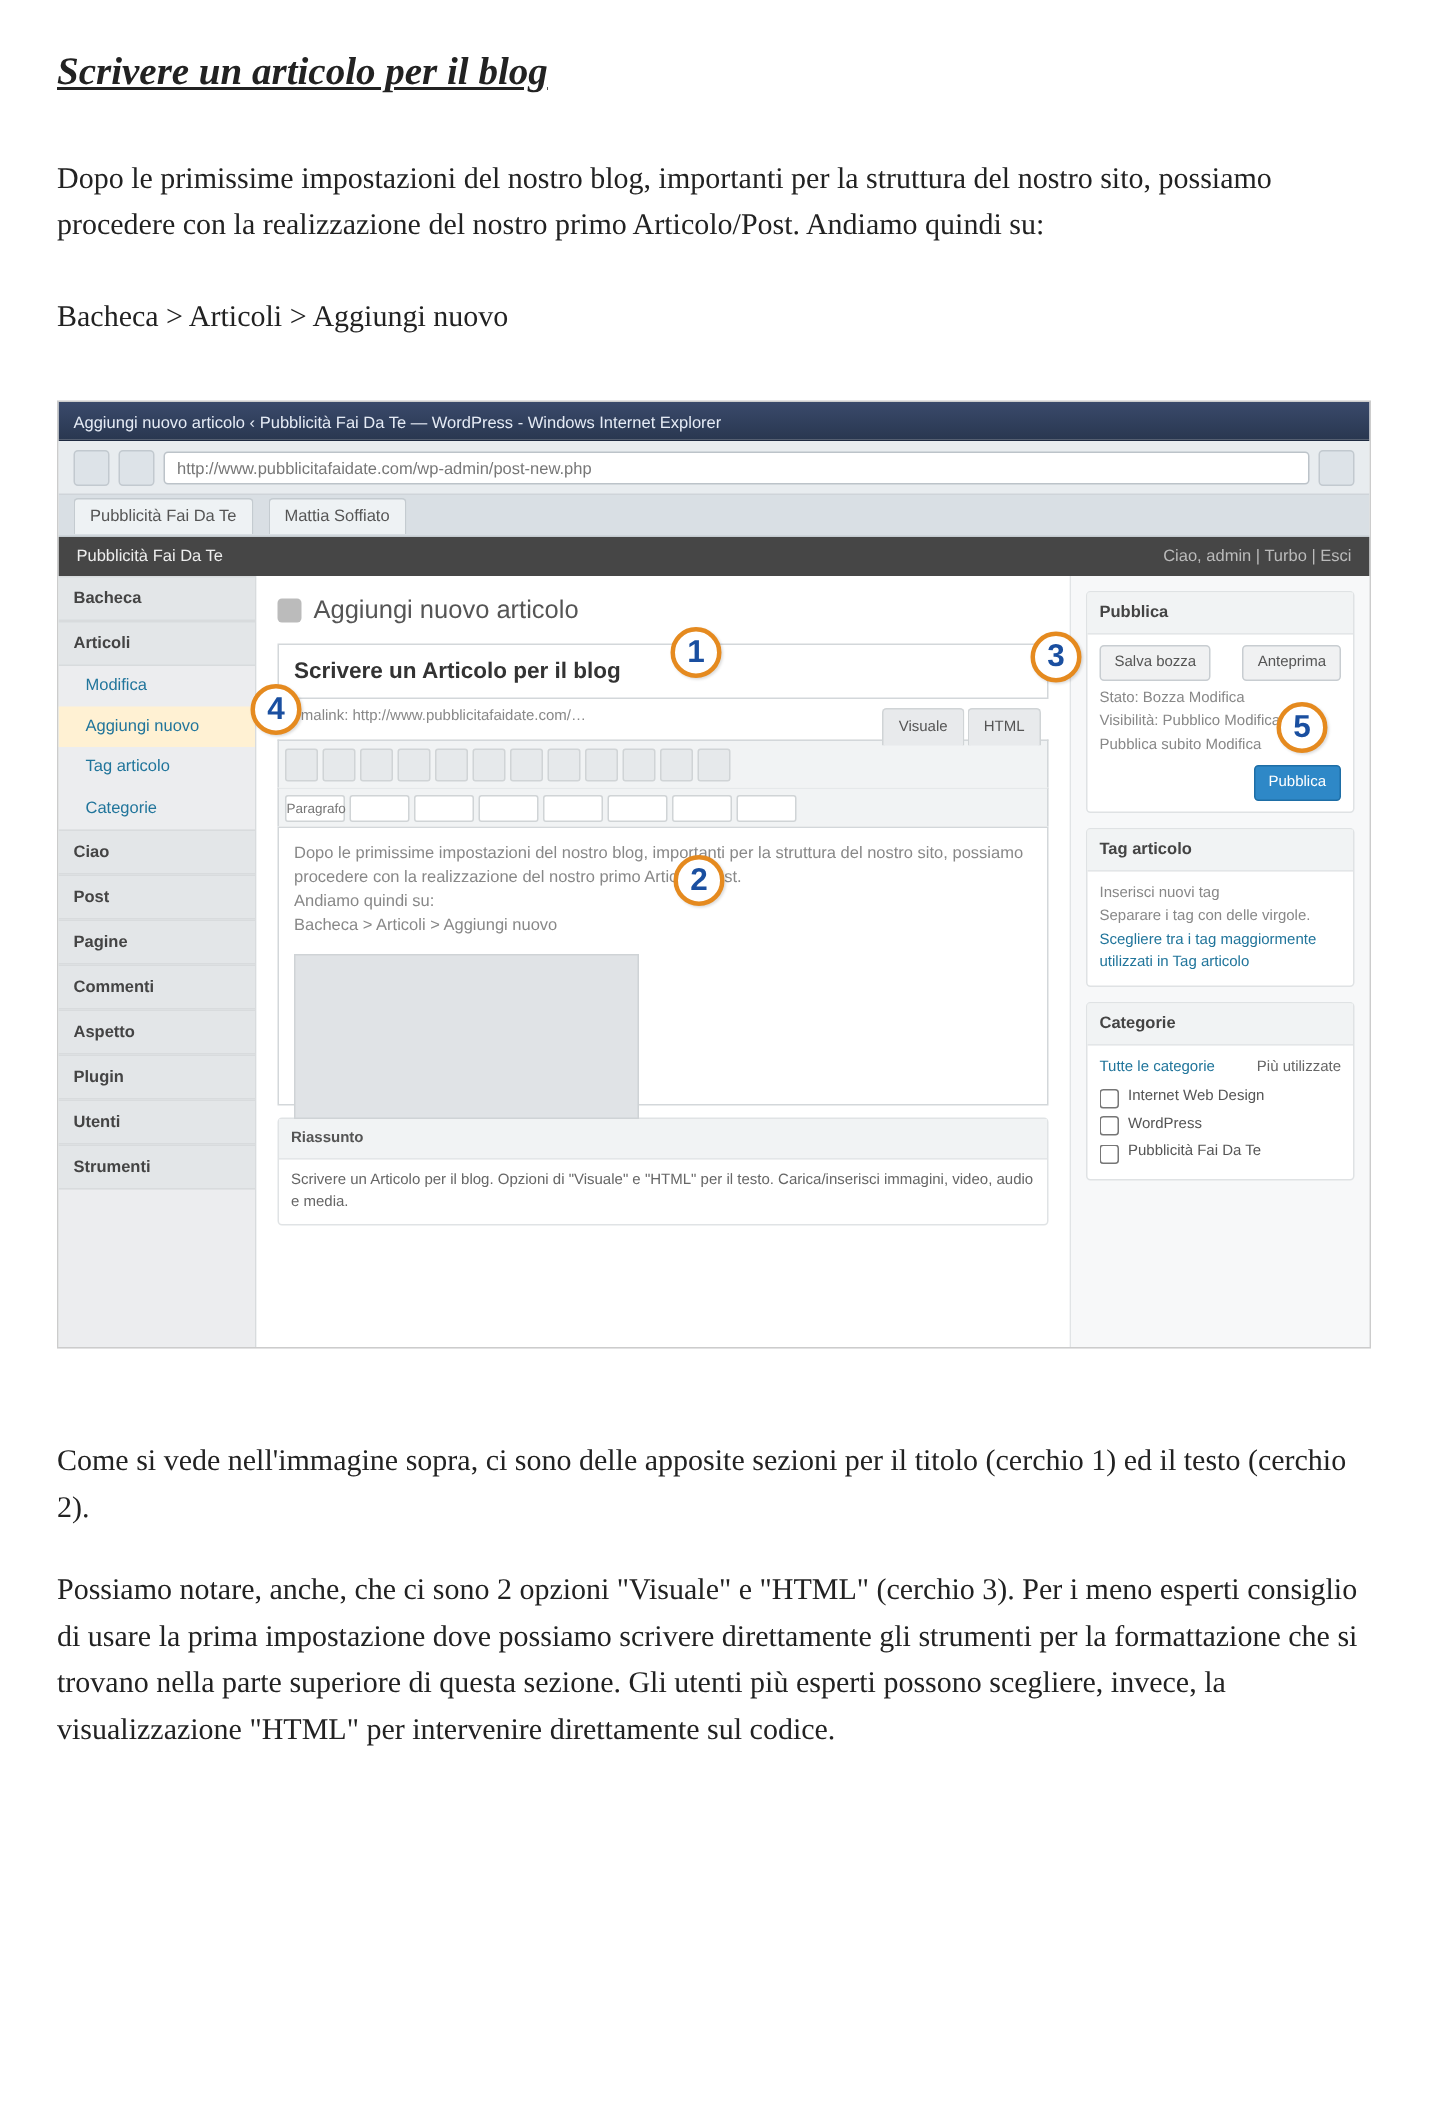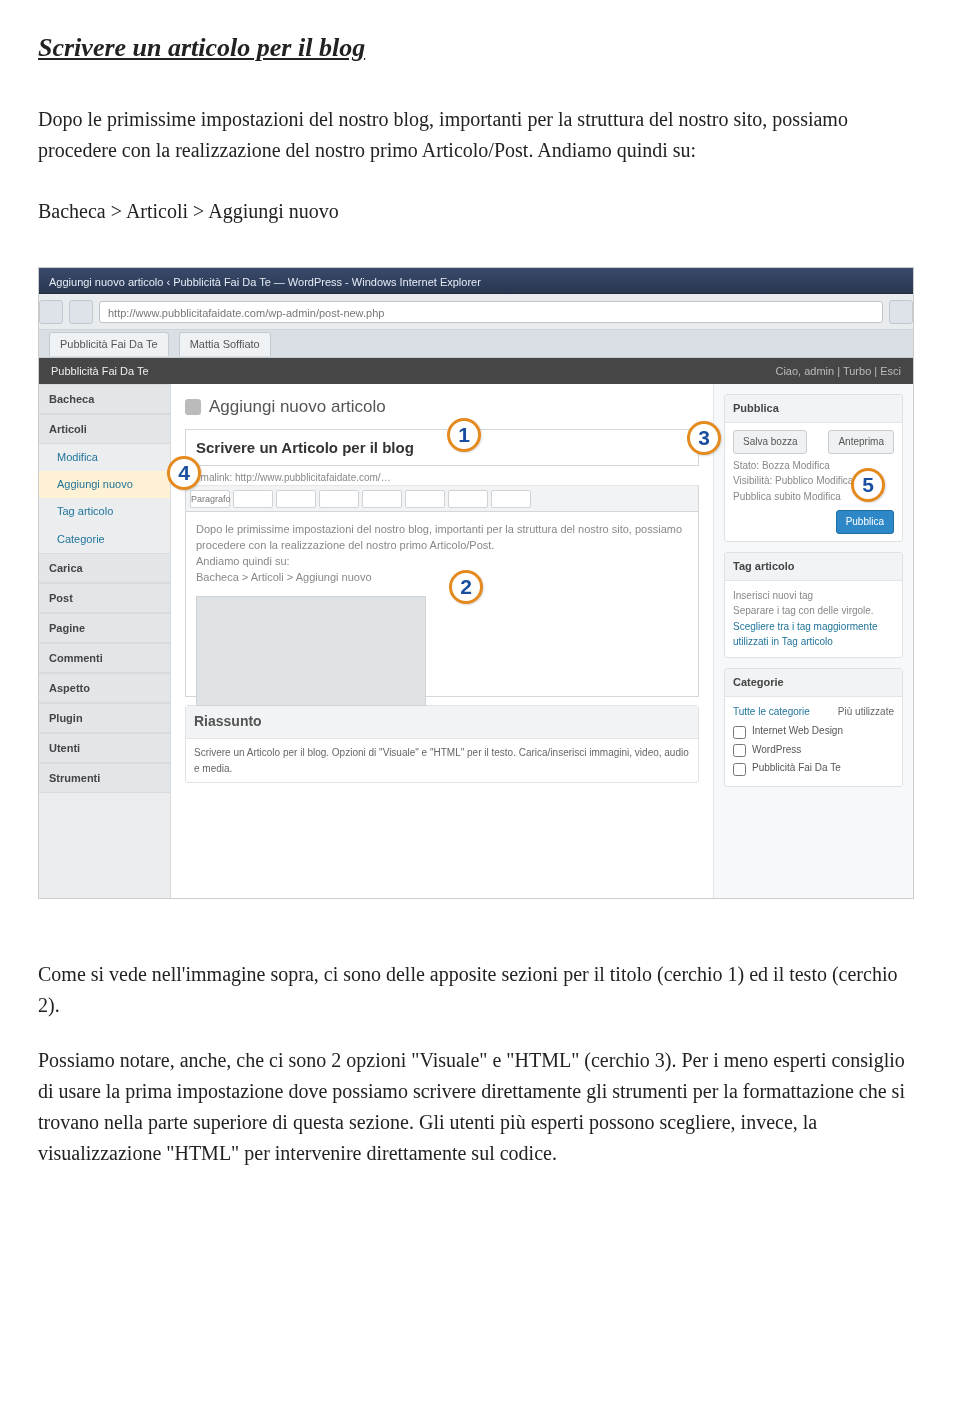--- a/index.html
+++ b/index.html
@@ -43,21 +43,21 @@
     padding: 6px 10px;
     font-size: 11px;
     border-bottom: 1px solid #1e2a40;
   }
   .shot .chrome-toolbar {
     height: 36px;
     background: #e8ecef;
     border-bottom: 1px solid #cfd4d9;
     display: flex;
     align-items: center;
-    padding: 0 0;
+    padding: 0 10px;
     gap: 6px;
   }
   .shot .chrome-toolbar .navbtn {
     width: 24px; height: 24px; background: #dde3e8; border: 1px solid #c2c9cf; border-radius: 3px;
   }
   .shot .chrome-toolbar .url {
     flex: 1; height: 22px; background: #fff; border: 1px solid #bcc3c9; border-radius: 3px;
     padding: 2px 8px; color: #777; font-size: 11px; line-height: 18px;
   }
   .shot .tabs {
@@ -116,21 +116,21 @@
   .shot .panel .pb .row { display: flex; justify-content: space-between; margin-bottom: 4px;}
   .shot .btn { display: inline-block; padding: 3px 9px; background: #f0f1f2; border: 1px solid #c8cdd1; border-radius: 3px; font-size: 10px; color: #555;}
   .shot .btn.blue { background: #2e88c7; color: #fff; border-color: #1e6ea6; float: right;}
   .shot .pb .link { color: #21759b; }
   .shot .cat-row { display: flex; gap: 6px; align-items: flex-end; margin-bottom: 3px; font-size: 10px; color: #555;}
   .shot .cat-row input { margin: 0; }
   .shot .below { margin-top: 8px; }
   .shot .below .sect {
     background: #fff; border: 1px solid #e0e3e5; border-radius: 3px; margin-bottom: 8px;
   }
-  .shot .below .sect .sh { background: #f1f3f4; padding: 5px 8px; font-weight: bold; font-size: 14px; color: #555; border-bottom: 1px solid #e3e6e8;}
+  .shot .below .sect .sh { background: #f1f3f4; padding: 5px 8px; font-weight: bold; font-size: 10px; color: #555; border-bottom: 1px solid #e3e6e8;}
   .shot .below .sect .sb { padding: 6px 8px; font-size: 10px; color: #666;}
 
   
   .circ {
     position: absolute;
     width: 34px; height: 34px; border-radius: 50%;
     border: 3px solid #e58a1f; background: #fff;
     color: #1a4fa0; font-weight: bold; font-size: 21px; font-family: Arial, sans-serif;
     display: flex; align-items: center; justify-content: center;
     box-shadow: 1px 1px 2px rgba(0,0,0,0.15);
@@ -163,38 +163,56 @@
     <span class="grey">Ciao, admin | Turbo | Esci</span>
   </div>
   <div class="body">
     <div class="sidebar">
       <div class="group-h">Bacheca</div>
       <div class="group-h">Articoli</div>
       <div class="item">Modifica</div>
       <div class="item sel">Aggiungi nuovo</div>
       <div class="item">Tag articolo</div>
       <div class="item">Categorie</div>
-      <div class="group-h">Carica</div>
+      <div class="group-h">Ciao</div>
       <div class="group-h">Post</div>
       <div class="group-h">Pagine</div>
       <div class="group-h">Commenti</div>
       <div class="group-h">Aspetto</div>
       <div class="group-h">Plugin</div>
       <div class="group-h">Utenti</div>
       <div class="group-h">Strumenti</div>
 
     </div>
 
     <div class="main">
       <h2>
           <span class="pin"></span>
           <span>Aggiungi nuovo articolo</span>
         </h2>
       <div class="title-input">Scrivere un Articolo per il blog</div>
       <div class="permalink lorem">Permalink: http://www.pubblicitafaidate.com/…</div>
+      <div class="editor-toolbar">
+        <div class="mode-tabs">
+          <span>Visuale</span>
+          <span>HTML</span>
+        </div>
+        <div class="tb"></div>
+        <div class="tb"></div>
+        <div class="tb"></div>
+        <div class="tb"></div>
+        <div class="tb"></div>
+        <div class="tb"></div>
+        <div class="tb"></div>
+        <div class="tb"></div>
+        <div class="tb"></div>
+        <div class="tb"></div>
+        <div class="tb"></div>
+        <div class="tb"></div>
+      </div>
       <div class="editor-toolbar2">
         <div class="tb">Paragrafo</div>
         <div class="tb"></div>
         <div class="tb"></div>
         <div class="tb"></div>
         <div class="tb"></div>
         <div class="tb"></div>
         <div class="tb"></div>
         <div class="tb"></div>
       </div>

